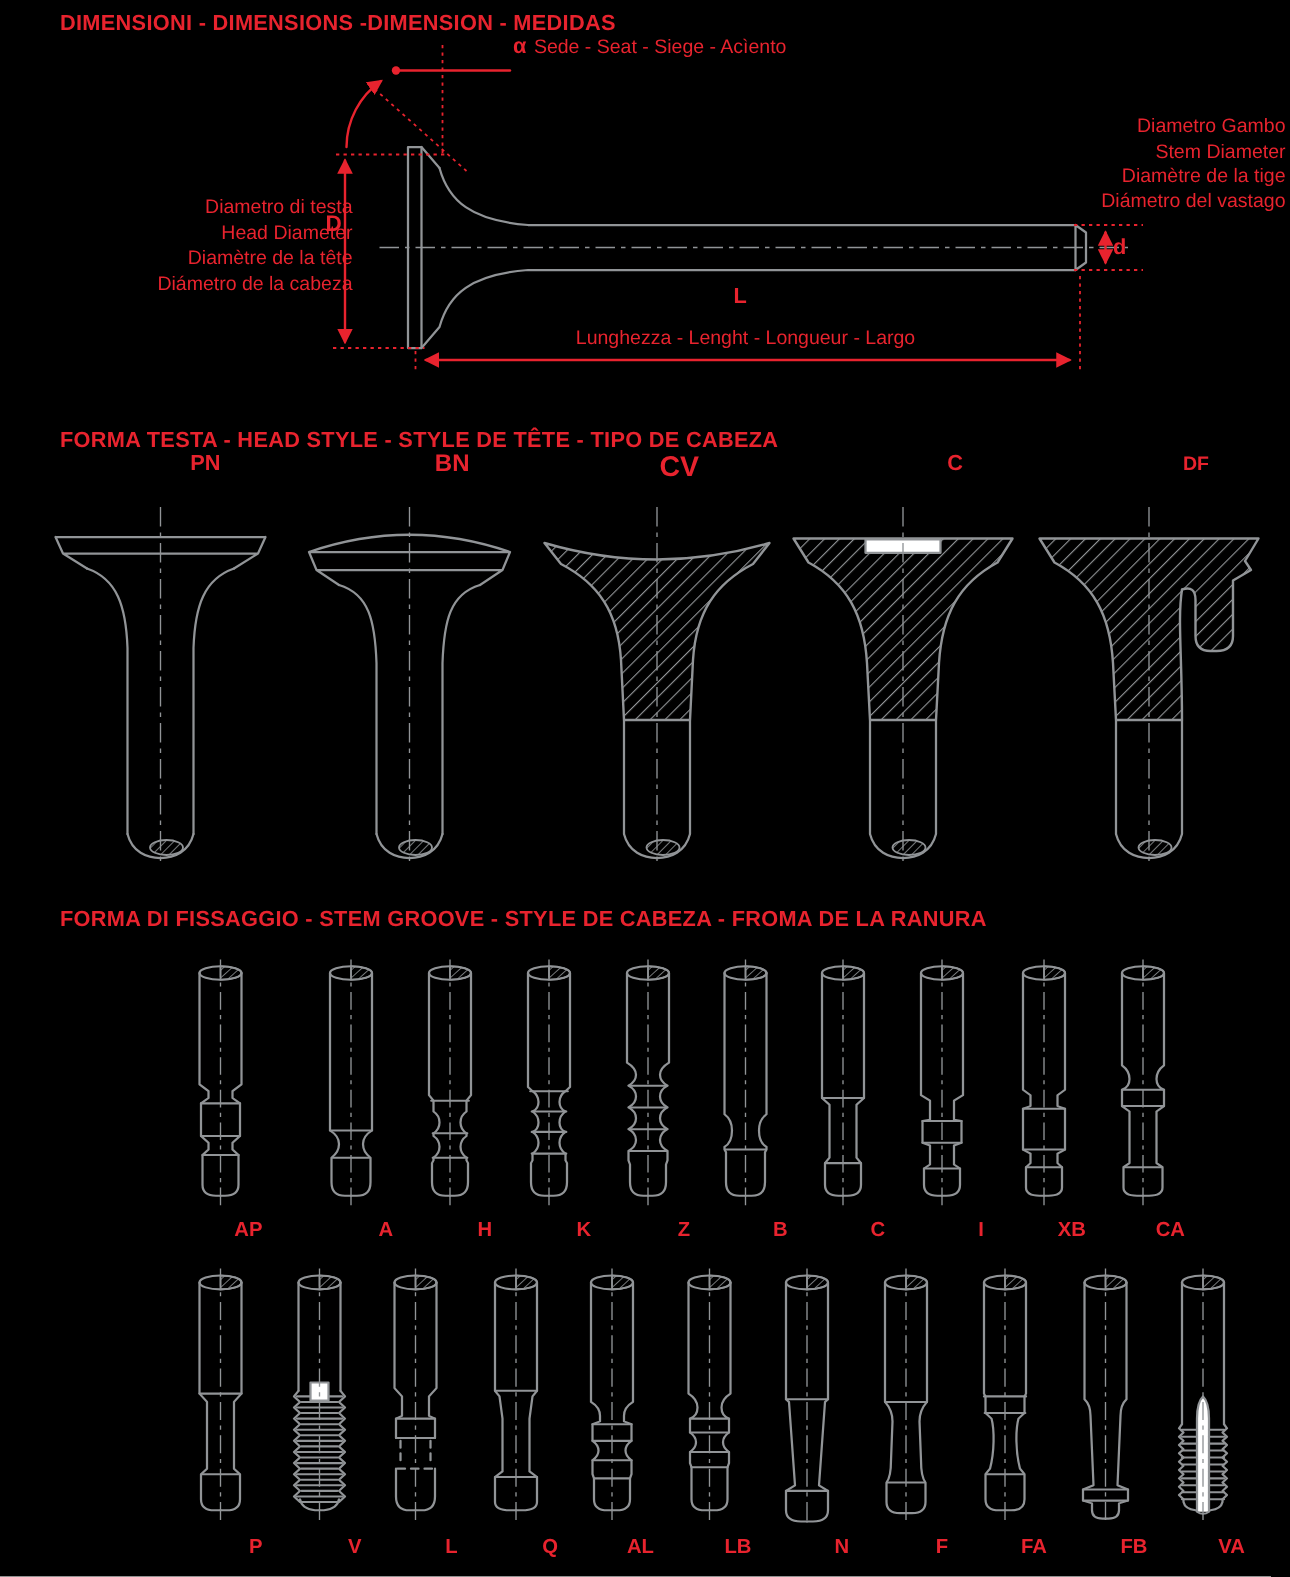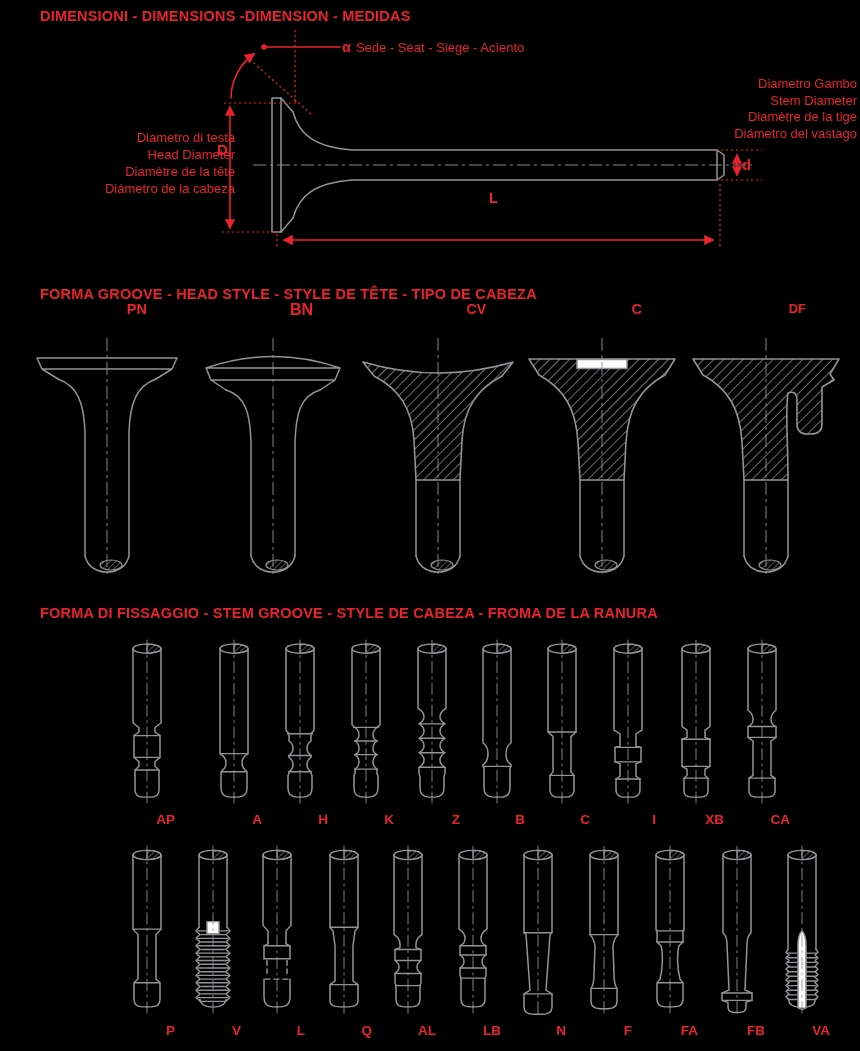--- a/index.html
+++ b/index.html
@@ -66,63 +66,64 @@
     <path class="rd" d="M716,180 H762"></path>
 
     <path class="r" d="M231,98 A54,54 0 0 1 254,54" marker-end="url(#arr)"></path>
     <circle cx="264" cy="47" r="2.8" style="fill:var(--accent)"></circle>
     <path class="r" d="M264,47 H340"></path>
     <path class="r" d="M230,107 V228" marker-start="url(#arr)" marker-end="url(#arr)"></path>
     <path class="r" d="M284,240 H713" marker-start="url(#arr)" marker-end="url(#arr)"></path>
     <path class="r" d="M737,155 V175" marker-start="url(#arr)" marker-end="url(#arr)"></path>
   </svg>
 
-  <div class="seat-row" style="left:342px;top:39px">
+  <div class="seat-row" style="left:342px;top:23px">
     <span class="big">α</span><span>Sede - Seat - Siege - Acìento</span>
   </div>
 
   <div class="lbl rt" style="right:642px;top:129px;line-height:17px">
     <div>Diametro di testa</div>
     <div>Head Diameter</div>
     <div>Diamètre de la tête</div>
     <div>Diámetro de la cabeza</div>
   </div>
 
   <div class="lbl rt" style="right:20px;top:76px">
     <div>Diametro Gambo</div>
     <div>Stem Diameter</div>
     <div>Diamètre de la tige</div>
     <div>Diámetro del vastago</div>
   </div>
 
   <div class="lbl big" style="left:217px;top:142px;font-size:15px">D</div>
   <div class="lbl big" style="left:742px;top:157px">d</div>
   <div class="lbl big" style="left:489px;top:190px">L</div>
-
-  <h2 class="h2" style="left:40px;top:286px">FORMA GROOVE - HEAD STYLE - STYLE DE TÊTE - TIPO DE CABEZA</h2>
+  <div class="lbl ctr" style="left:302px;top:217px;width:390px">Lunghezza - Lenght - Longueur - Largo</div>
+
+  <h2 class="h2" style="left:40px;top:286px">FORMA TESTA - HEAD STYLE - STYLE DE TÊTE - TIPO DE CABEZA</h2>
   <div id="heads-layer">
       <div class="fig-label" style="left:67px;top:301px;width:80px;font-size:14.5px">PN</div>
       <div class="fig" style="left:22px;top:332px"><svg viewBox="0 0 170 250" width="170" height="250">
           <path class="g" d="M15,26 L155,26 M15,26 L20,37 M155,26 L150,37 M20,37 L150,37 M20,37 L36,47 M150,37 L134,47"></path>
           <path class="g" d="M36,47 C56,54 62,72 63,100 L63,224"></path>
           <path class="g" d="M134,47 C114,54 108,72 107,100 L107,224"></path>
           <path class="g" d="M63,224 C66,236 76,240 85,240 C94,240 104,236 107,224"></path>
           <ellipse class="eh" cx="89" cy="233" rx="11" ry="5"></ellipse>
           <line class="cl" x1="85" y1="6" x2="85" y2="246"></line>
         </svg></div>
       <div class="fig-label" style="left:233px;top:301px;width:80px;font-size:16px">BN</div>
       <div class="fig" style="left:188px;top:332px"><svg viewBox="0 0 170 250" width="170" height="250">
           <path class="g" d="M18,36 Q85,13 152,36 M18,36 L152,36 M18,36 L23,48 M152,36 L147,48 M23,48 L147,48 M23,48 L38,58 M147,48 L132,58"></path>
           <path class="g" d="M38,58 C58,64 62,82 63,110 L63,224"></path>
           <path class="g" d="M132,58 C112,64 108,82 107,110 L107,224"></path>
           <path class="g" d="M63,224 C66,236 76,240 85,240 C94,240 104,236 107,224"></path>
           <ellipse class="eh" cx="89" cy="233" rx="11" ry="5"></ellipse>
           <line class="cl" x1="85" y1="6" x2="85" y2="246"></line>
         </svg></div>
-      <div class="fig-label" style="left:406px;top:301px;width:80px;font-size:14px">CV</div>
+      <div class="fig-label" style="left:386px;top:301px;width:80px;font-size:19px">CV</div>
       <div class="fig" style="left:353px;top:332px"><svg viewBox="0 0 170 250" width="170" height="250">
           <path class="gh" d="M10,30 Q85,52 160,30 L149,44 C124,57 111,76 109,108 L107,148 L63,148 L61,108 C59,76 46,57 21,44 Z"></path>
           <path class="g" d="M63,148 V224"></path>
           <path class="g" d="M107,148 V224"></path>
           <path class="g" d="M63,224 C66,236 76,240 85,240 C94,240 104,236 107,224"></path>
           <ellipse class="eh" cx="89" cy="233" rx="11" ry="5"></ellipse>
           <line class="cl" x1="85" y1="6" x2="85" y2="246"></line>
         </svg></div>
       <div class="fig-label" style="left:562px;top:301px;width:80px;font-size:14.5px">C</div>
       <div class="fig" style="left:517px;top:332px"><svg viewBox="0 0 170 250" width="170" height="250">

